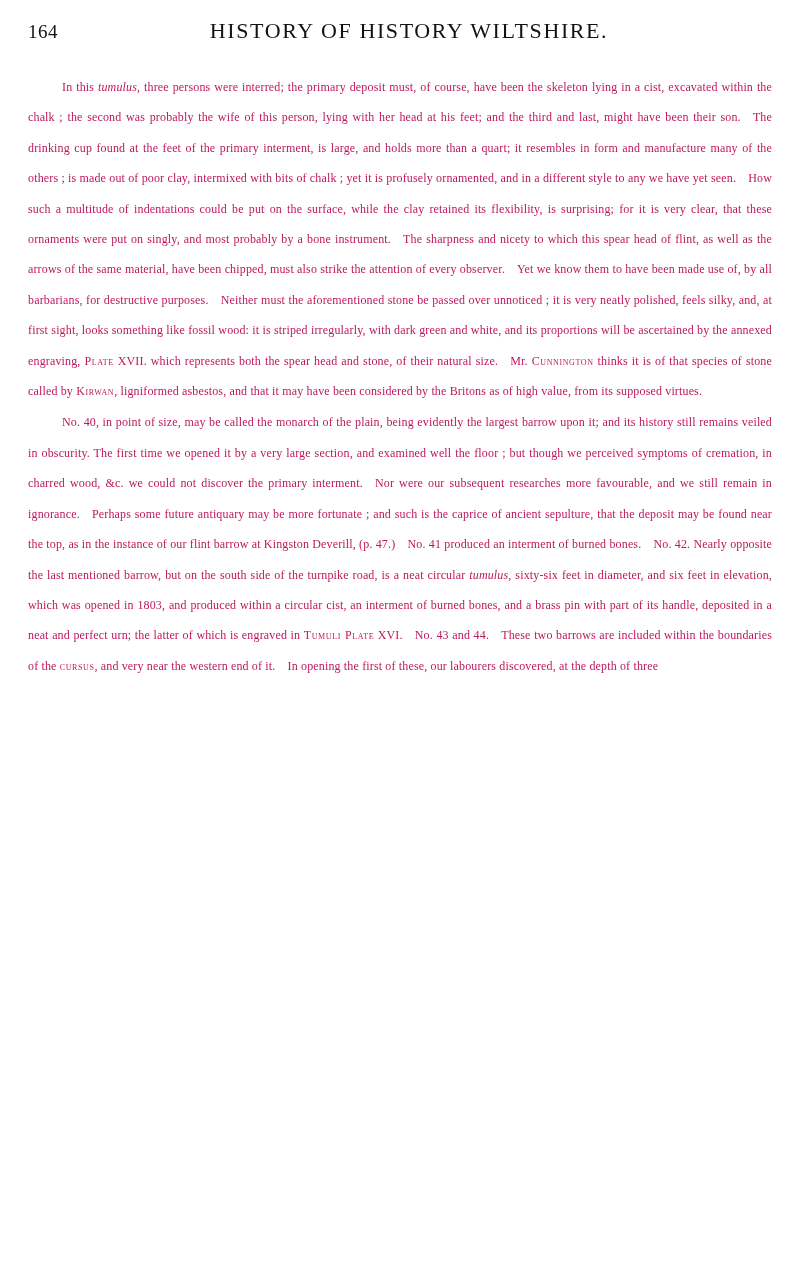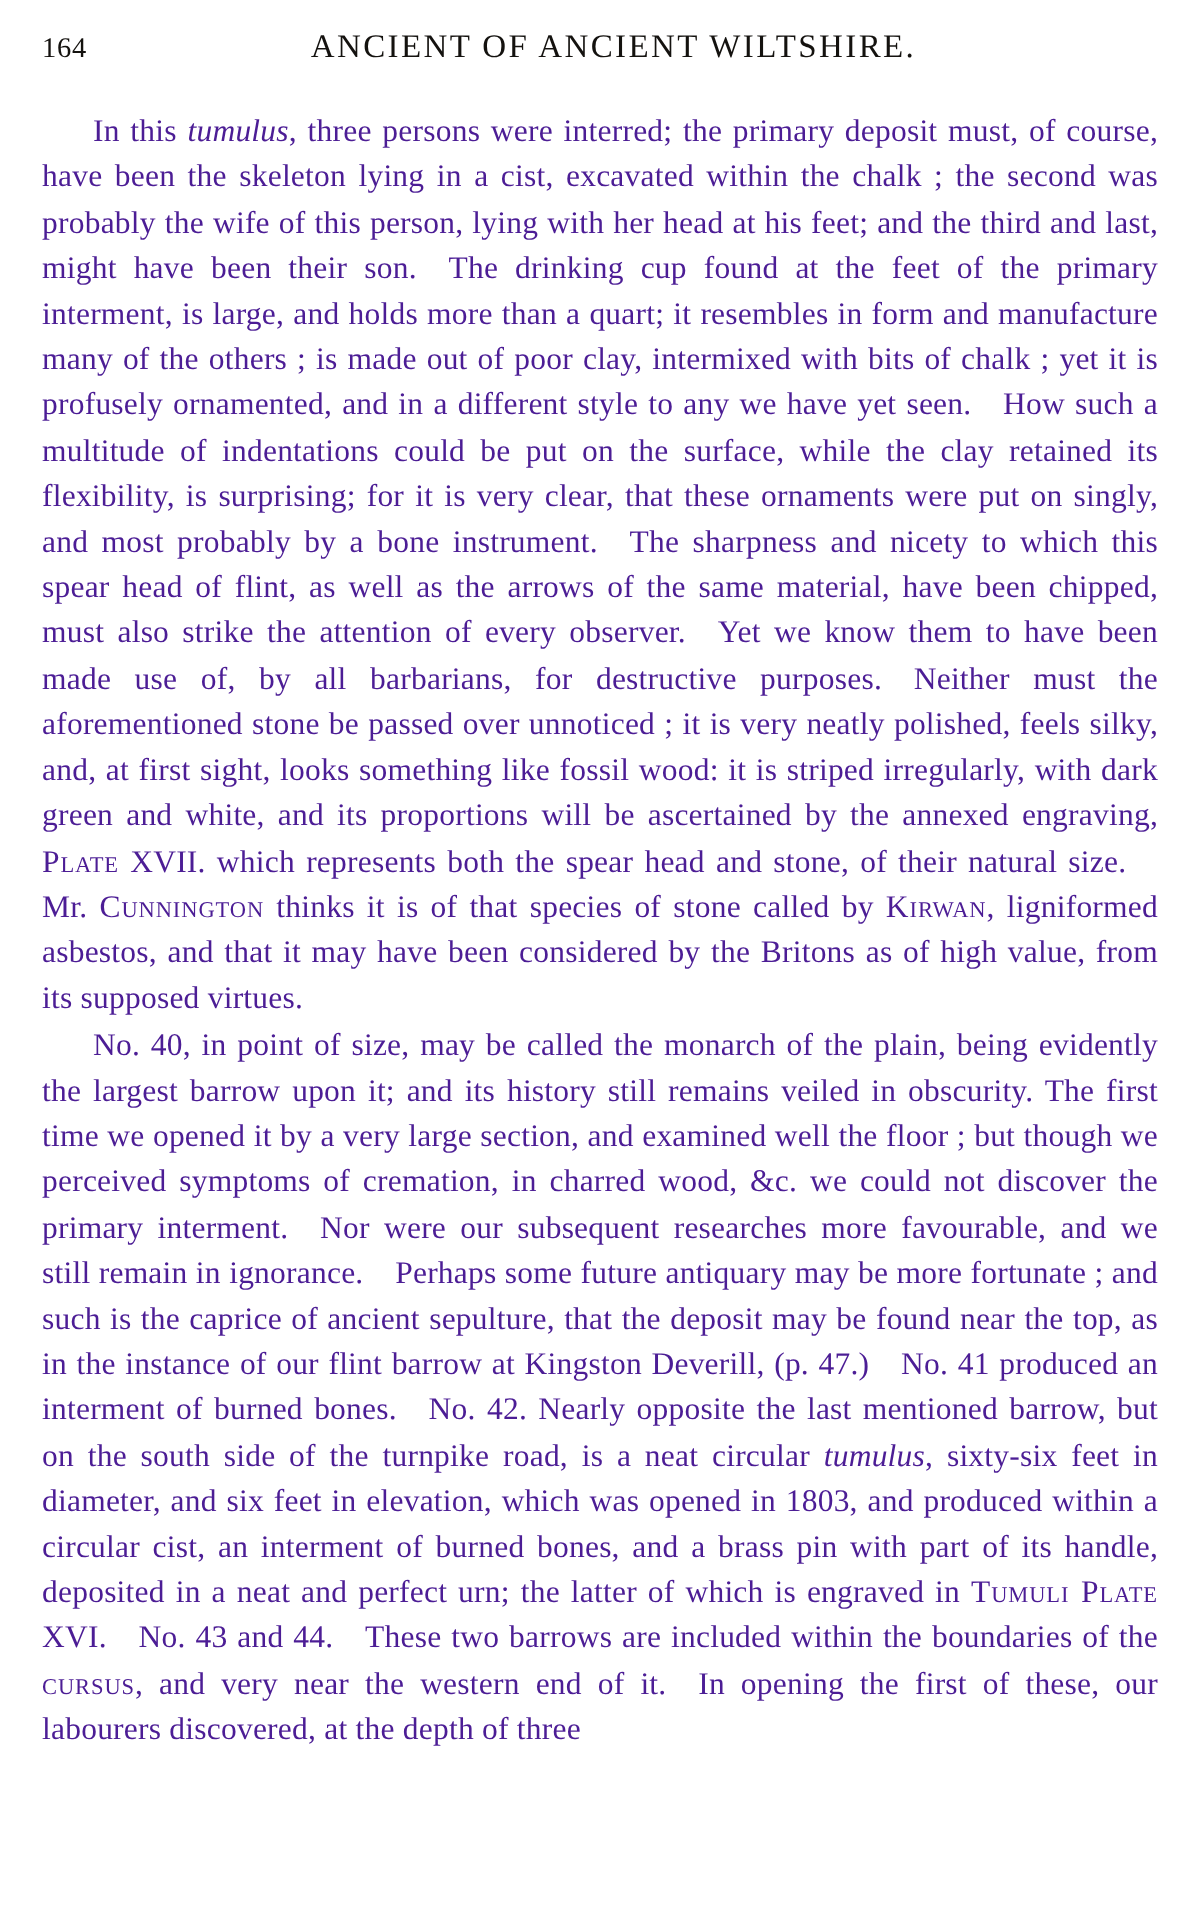--- a/index.html
+++ b/index.html
@@ -36,24 +36,24 @@
     flex: 1;
     text-align: center;
     font-size: 22px;
     letter-spacing: 1.6px;
     color: #14120f;
     padding-right: 52px;
     white-space: nowrap;
   }
   .body-text {
     margin-top: 14px;
-    font-size: 21px;
+    font-size: 12px;
     line-height: 30.4px;
     text-align: justify;
-    color: #4c1d95;
+    color: #be185d;
     letter-spacing: 0.15px;
   }
   .para {
     margin: 0;
     text-indent: 34px;
     text-align: justify;
   }
   .para + .para {
     margin-top: 1px;
     font-family: Liberation Serif, serif;
@@ -70,21 +70,21 @@
     -webkit-font-smoothing: antialiased;
   }
 </style>
 </head>
 <body>
 
 <div class="page">
 
   <div class="header">
     <div class="folio">164</div>
-    <div class="running-title">ANCIENT OF ANCIENT WILTSHIRE.</div>
+    <div class="running-title">HISTORY OF HISTORY WILTSHIRE.</div>
   </div>
 
   <div class="body-text">
 
     <p class="para"><span>In this </span><span class="it">tumulus</span><span>, three persons were interred; the primary deposit must, of course, have been the skeleton lying in a cist, excavated within the chalk ; the second was probably the wife of this person, lying with her head at his feet; and the third and last, might have been their son. The drinking cup found at the feet of the primary interment, is large, and holds more than a quart; it resembles in form and manufacture many of the others ; is made out of poor clay, intermixed with bits of chalk ; yet it is profusely ornamented, and in a different style to any we have yet seen. How such a multitude of indentations could be put on the surface, while the clay retained its flexibility, is surprising; for it is very clear, that these ornaments were put on singly, and most probably by a bone instrument. The sharpness and nicety to which this spear head of flint, as well as the arrows of the same material, have been chipped, must also strike the attention of every observer. Yet we know them to have been made use of, by all barbarians, for destructive purposes. Neither must the aforementioned stone be passed over unnoticed ; it is very neatly polished, feels silky, and, at first sight, looks something like fossil wood: it is striped irregularly, with dark green and white, and its proportions will be ascertained by the annexed engraving, </span><span class="sc">Plate</span><span> XVII. which represents both the spear head and stone, of their natural size. Mr. </span><span class="sc">Cunnington</span><span> thinks it is of that species of stone called by </span><span class="sc">Kirwan</span><span>, ligniformed asbestos, and that it may have been considered by the Britons as of high value, from its supposed virtues.</span></p>
 
     <p class="para"><span>No. 40, in point of size, may be called the monarch of the plain, being evidently the largest barrow upon it; and its history still remains veiled in obscurity. The first time we opened it by a very large section, and examined well the floor ; but though we perceived symptoms of cremation, in charred wood, &amp;c. we could not discover the primary interment. Nor were our subsequent researches more favourable, and we still remain in ignorance. Perhaps some future antiquary may be more fortunate ; and such is the caprice of ancient sepulture, that the deposit may be found near the top, as in the instance of our flint barrow at Kingston Deverill, (p. 47.) No. 41 produced an interment of burned bones. No. 42. Nearly opposite the last mentioned barrow, but on the south side of the turnpike road, is a neat circular </span><span class="it">tumulus</span><span>, sixty-six feet in diameter, and six feet in elevation, which was opened in 1803, and produced within a circular cist, an interment of burned bones, and a brass pin with part of its handle, deposited in a neat and perfect urn; the latter of which is engraved in </span><span class="sc">Tumuli Plate</span><span> XVI. No. 43 and 44. These two barrows are included within the boundaries of the </span><span class="sc">cursus</span><span>, and very near the western end of it. In opening the first of these, our labourers discovered, at the depth of three</span></p>
 
   </div>
 

